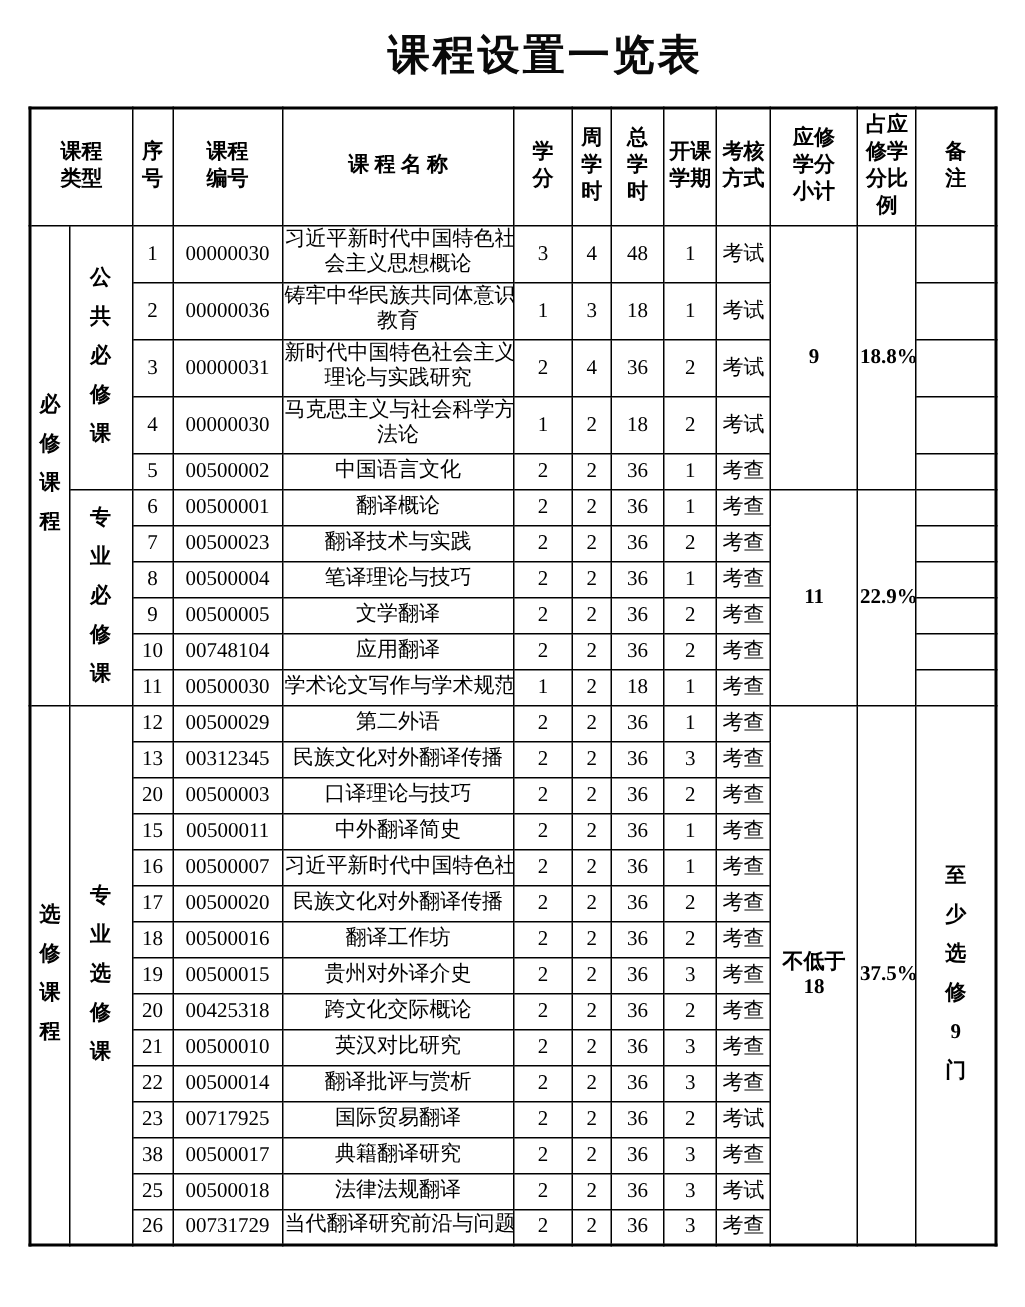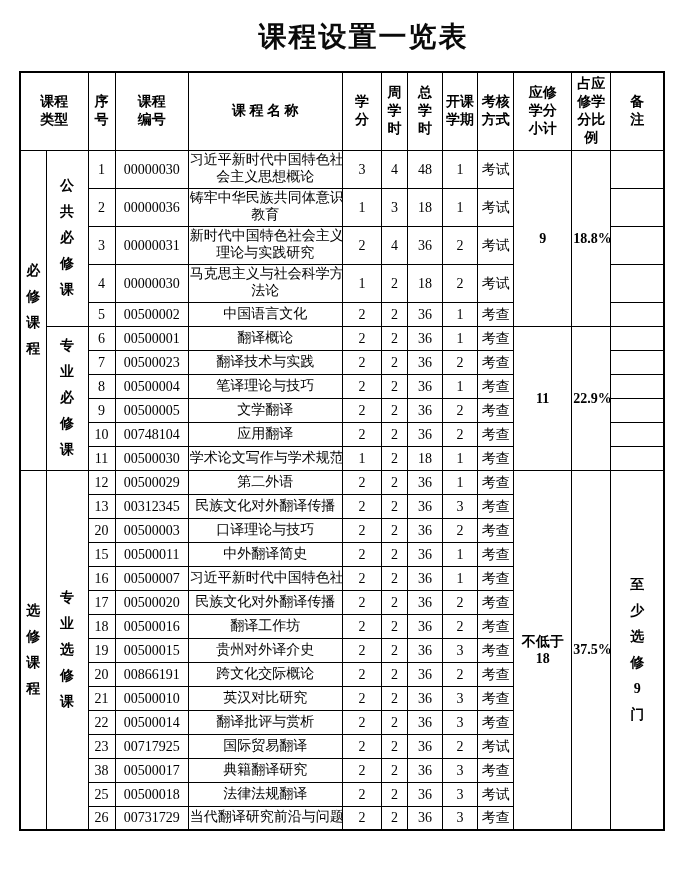--- a/index.html
+++ b/index.html
@@ -339,21 +339,21 @@
           <td>00500015</td>
           <td class="name">贵州对外译介史</td>
           <td>2</td>
           <td>2</td>
           <td>36</td>
           <td>3</td>
           <td>考查</td>
         </tr>
         <tr>
           <td>20</td>
-          <td>00866191</td>
+          <td>00425318</td>
           <td class="name">跨文化交际概论</td>
           <td>2</td>
           <td>2</td>
           <td>36</td>
           <td>2</td>
           <td>考查</td>
         </tr>
         <tr>
           <td>21</td>
           <td>00500010</td>

